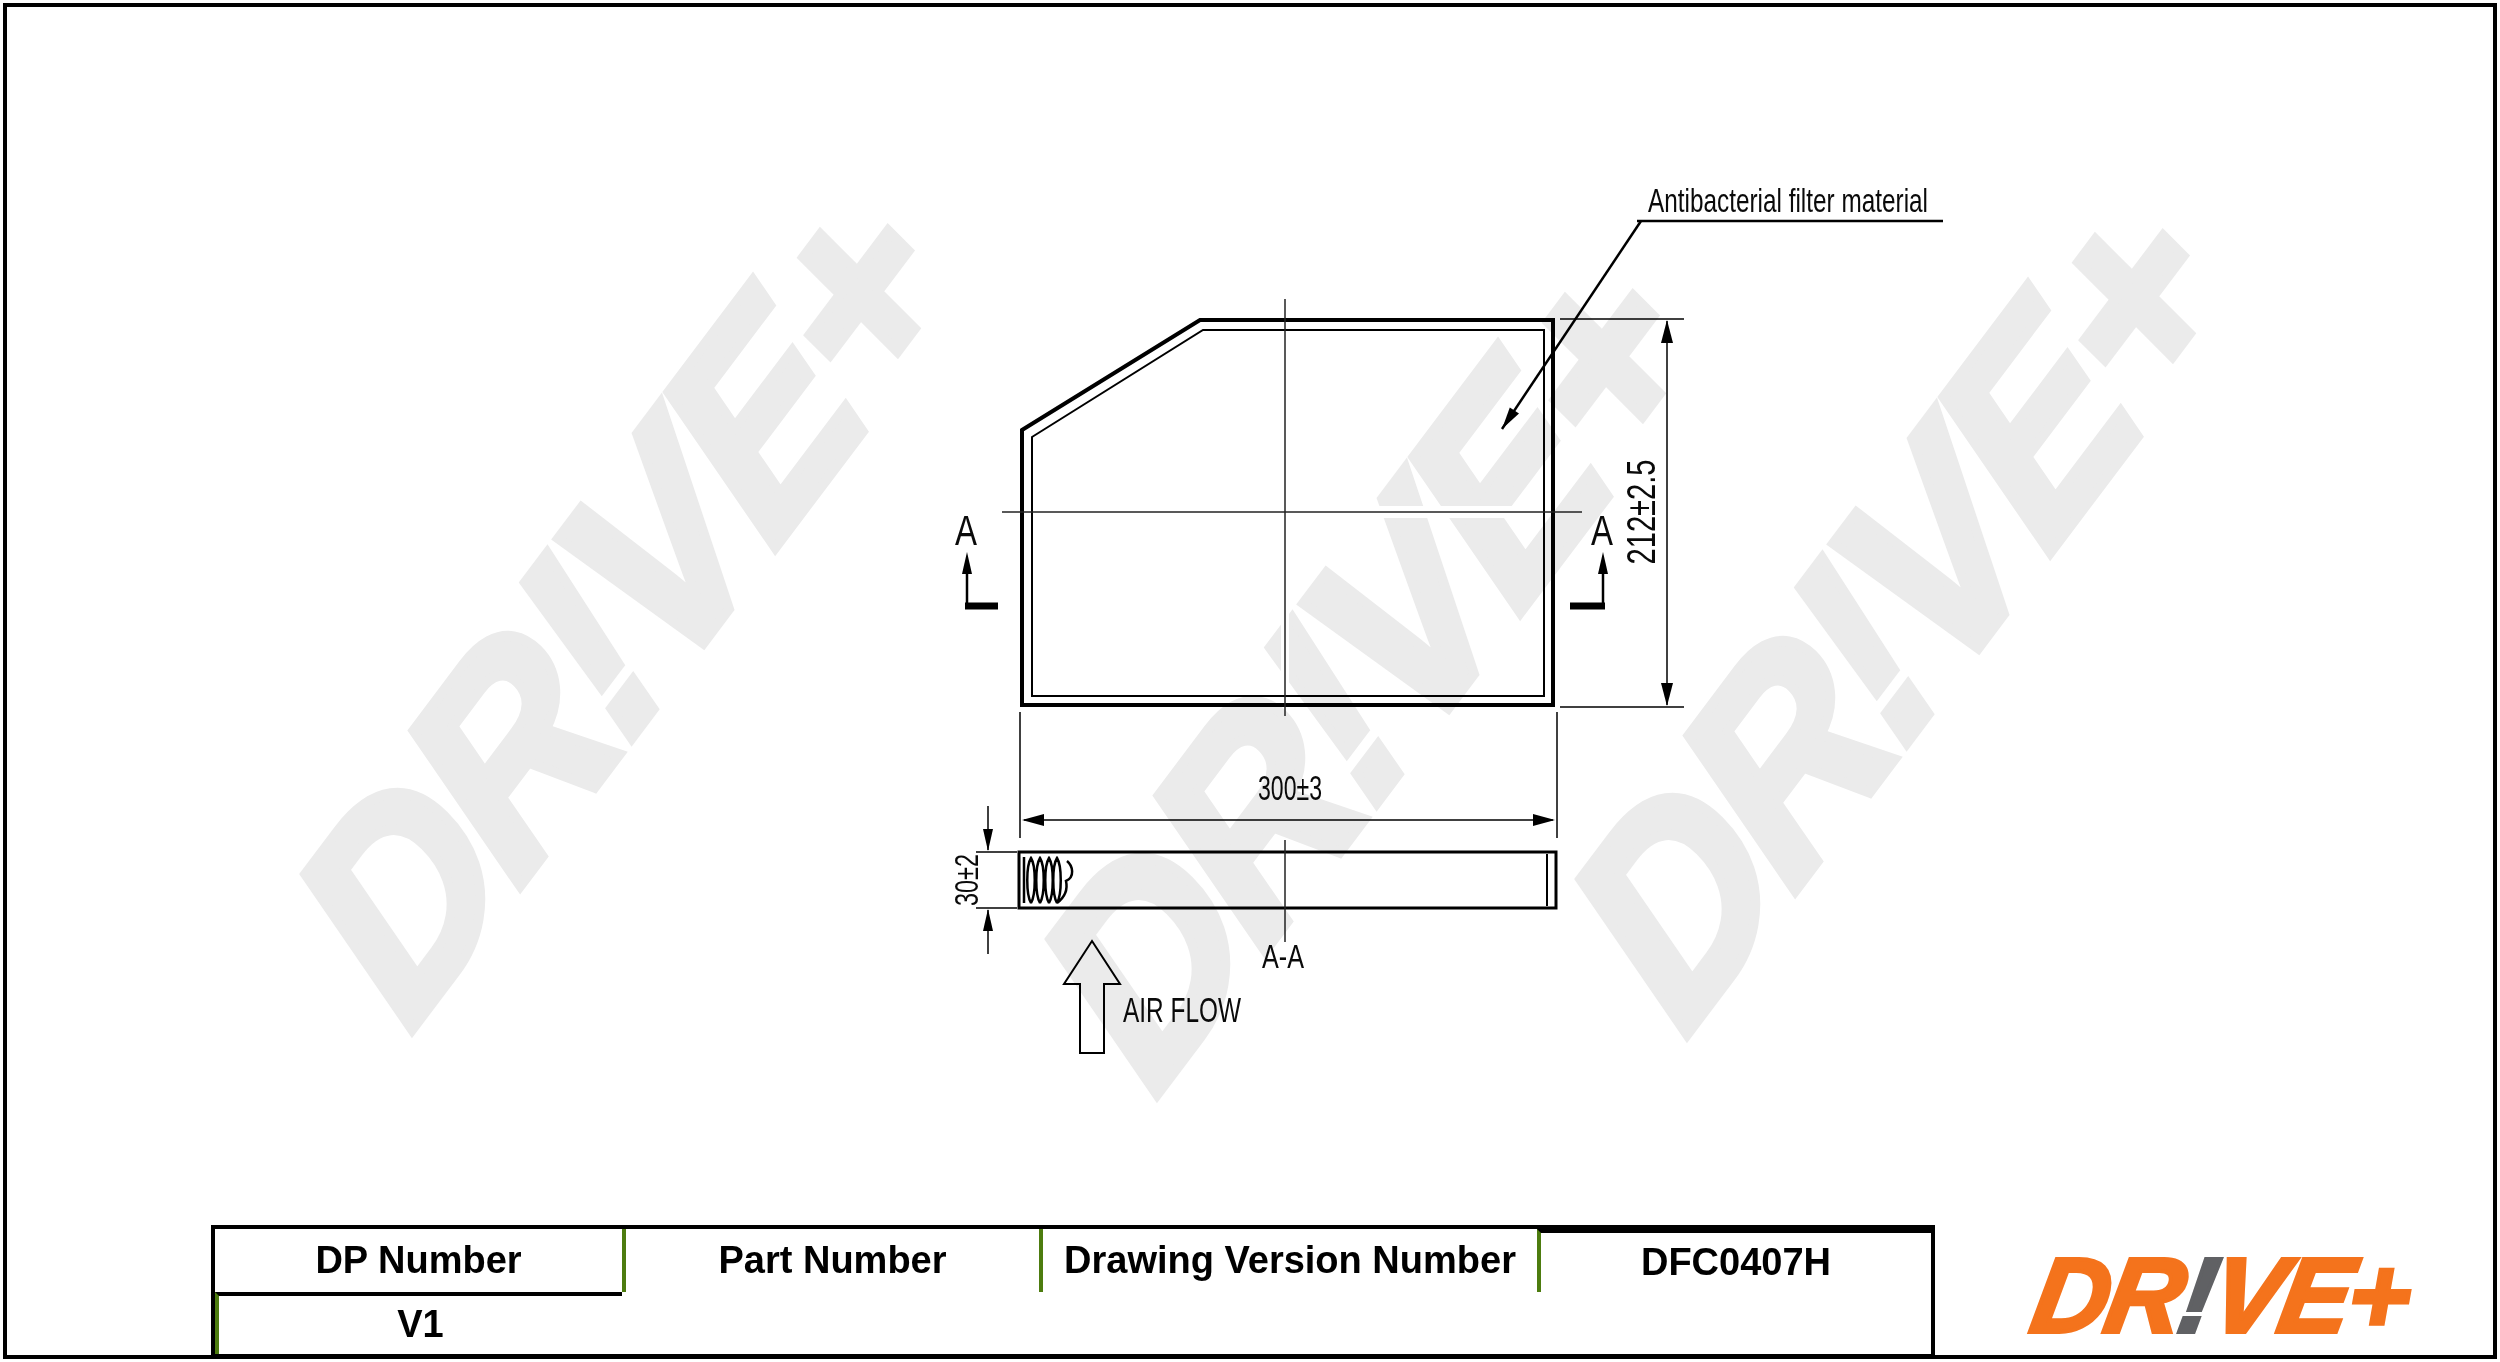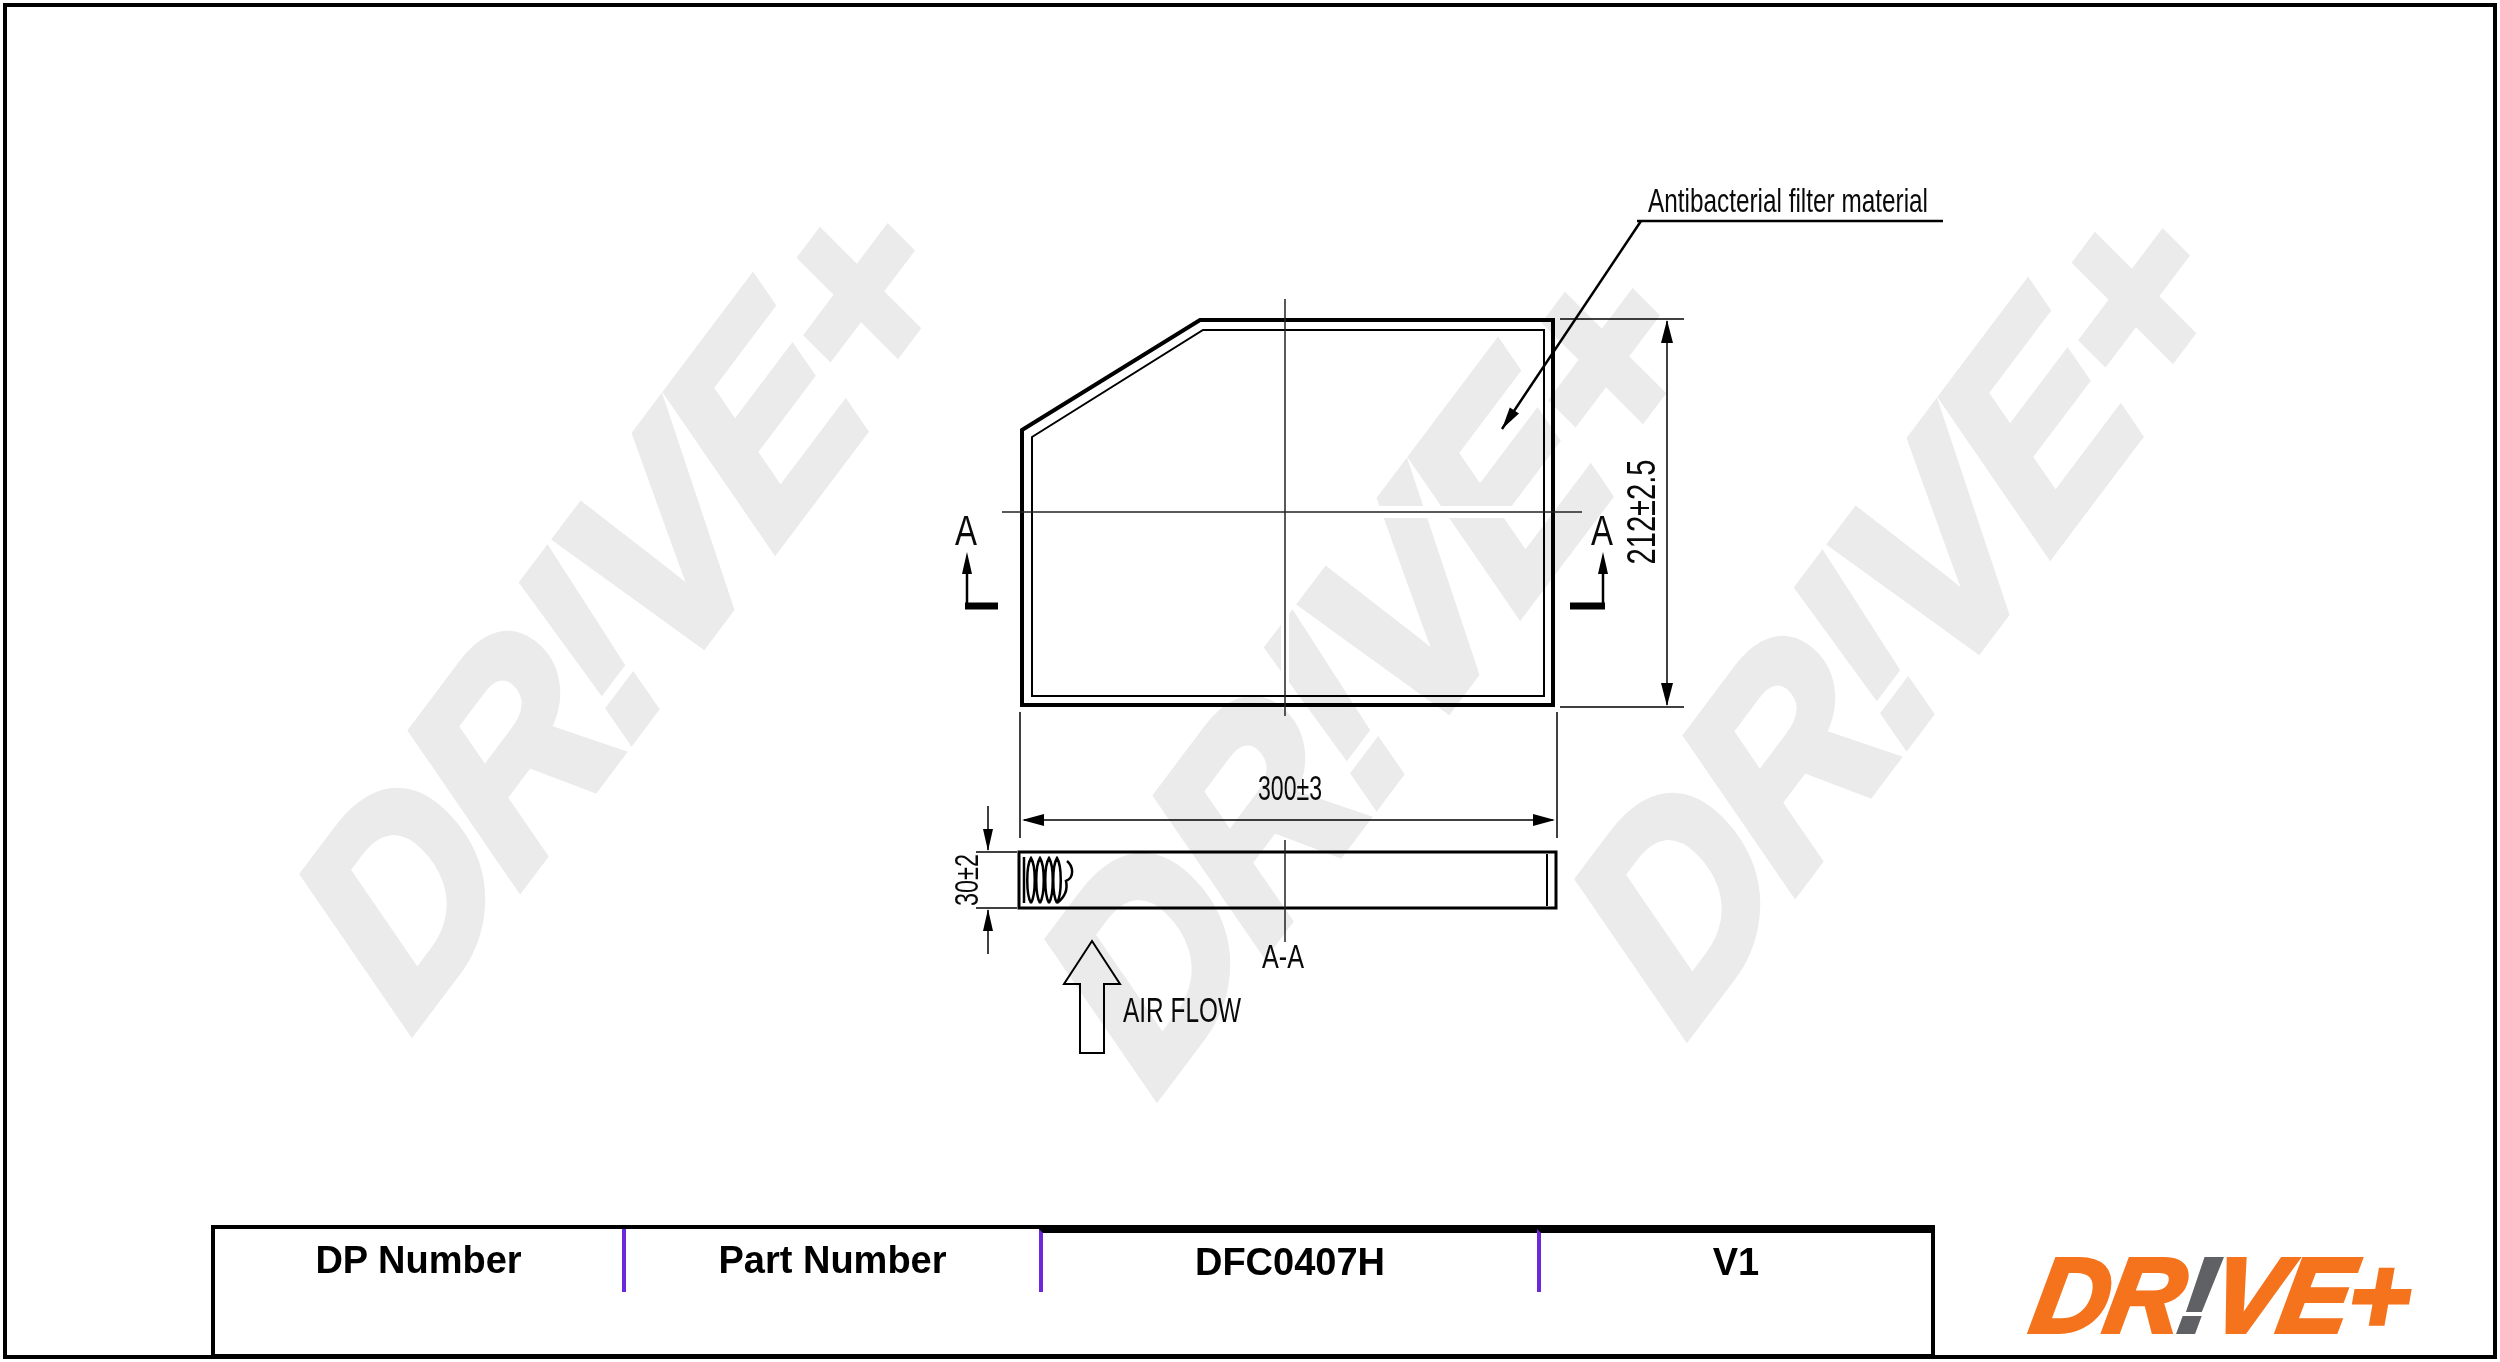--- a/index.html
+++ b/index.html
@@ -27,21 +27,21 @@
   
   .titleblock {
     position:absolute; left:211px; top:1225px; width:1724px; height:133px;
     box-sizing:border-box; background:#fff; border:4px solid #000;
     display:grid; grid-template-columns:407fr 417fr 498fr 394fr;
     grid-template-rows:1fr 1fr; z-index:2;
   }
   .tb-cell {
     display:flex; align-items:center; justify-content:center;
     font-size:38px; font-weight:700; color:#000;
-    border-left:4px solid #6d28d9; border-top:4px solid #000;
+    border-left:4px solid #4d7c0f; border-top:4px solid #000;
     overflow:hidden; white-space:nowrap;
   }
   .tb-cell.c0 { border-left:none; }
   .tb-cell.r0 { border-top:none; }
   
   .brand-logo {
     position:absolute; left:1948px; top:1234px; width:546px; height:123px;
     display:flex; align-items:center; justify-content:center;
     z-index:2; font-style:italic; font-weight:700; font-size:106px;
     letter-spacing:-3px; transform:skewX(-10deg); white-space:nowrap;
@@ -143,20 +143,21 @@
     <text x="1283" y="968" text-anchor="middle" font-size="33" textLength="42" lengthAdjust="spacingAndGlyphs">A-A</text>
     <g>
       <polygon points="1092,941 1120,984 1104,984 1104,1053 1080,1053 1080,984 1064,984" fill="#ffffff" class="ln" stroke-width="2"></polygon>
       <text x="1123" y="1022" font-size="35" textLength="118" lengthAdjust="spacingAndGlyphs">AIR FLOW</text>
     </g>
   </svg>
 
   <div class="titleblock">
     <div class="tb-cell r0 c0">DP Number</div>
     <div class="tb-cell r0">Part Number</div>
+    <div class="tb-cell r0">Drawing Version Number</div>
     <div class="tb-cell">DFC0407H</div>
     <div class="tb-cell">V1</div>
   </div>
 
   <div class="brand-logo">
     <span class="seg-orange">DR</span>
       <span class="seg-gray">!</span>
       <span class="seg-orange">VE+</span>
   </div>
 

